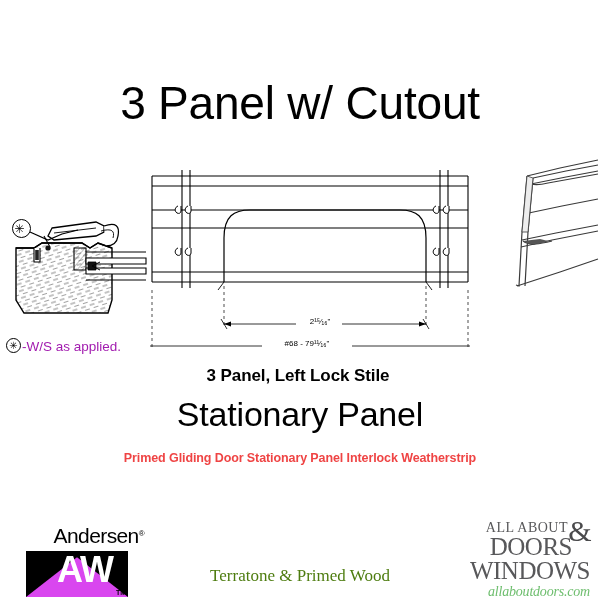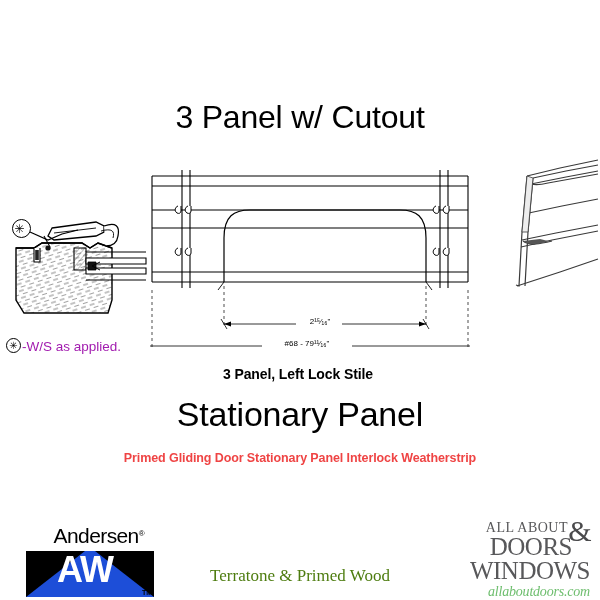--- a/index.html
+++ b/index.html
@@ -25,42 +25,42 @@
   .title-main {
     position: absolute;
     left: 0;
     width: 600px;
     text-align: center;
     font-family: "Liberation Sans", sans-serif;
     font-weight: 400;
     color: #000000;
     letter-spacing: -0.2px;
   }
-  #title-top { top: 96px; font-size: 32px; line-height: 42px; }
+  #title-top { top: 82px; font-size: 46px; line-height: 42px; }
   #title-bottom { top: 393px; font-size: 34px; line-height: 42px; }
 
   #subtitle {
     position: absolute;
     left: 0;
     top: 451px;
     width: 600px;
     text-align: center;
     font-size: 12.5px;
     font-weight: bold;
     color: #ef4444;
     letter-spacing: -0.1px;
   }
 
   #drawing-caption {
     position: absolute;
     left: 0;
     top: 366px;
     width: 596px;
     text-align: center;
-    font-size: 14px;
+    font-size: 17px;
     font-weight: bold;
     color: #000;
     letter-spacing: -0.1px;
   }
 
   
   #ws-note {
     position: absolute;
     left: 6px;
     top: 338px;
@@ -114,23 +114,23 @@
     line-height: 28px;
     font-family: "Liberation Sans", sans-serif;
     text-align: right;
   }
   #andersen-word sup {
     font-size: 8px;
     vertical-align: 7px;
   }
   #andersen-mark {
     position: relative;
-    width: 128px;
+    width: 102px;
     height: 46px;
-    background: #1d4ed8;
+    background: #d946ef;
     margin-top: 1px;
     overflow: hidden;
   }
   
   .tri {
     position: absolute;
     width: 0; height: 0;
   }
   #tri-left {
     left: 0; top: 0;

